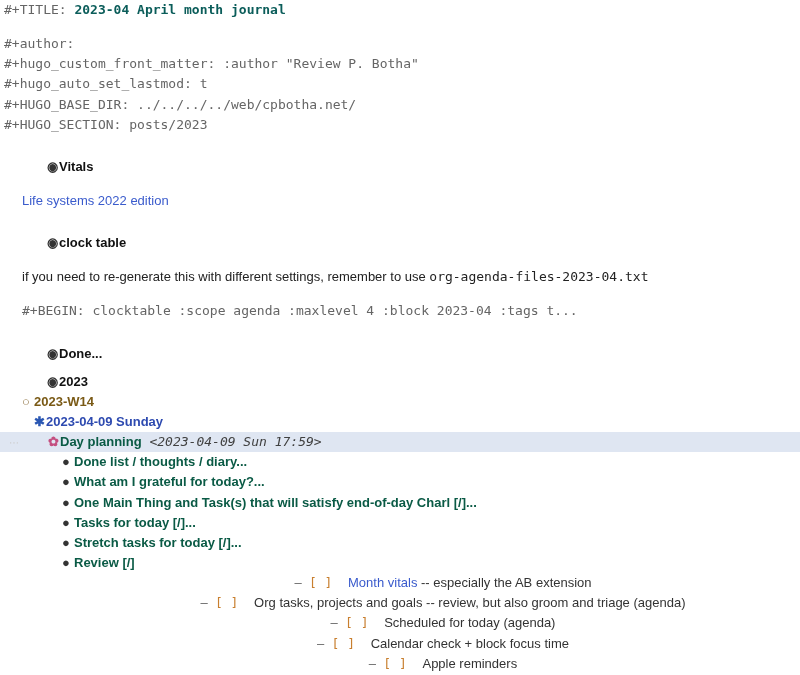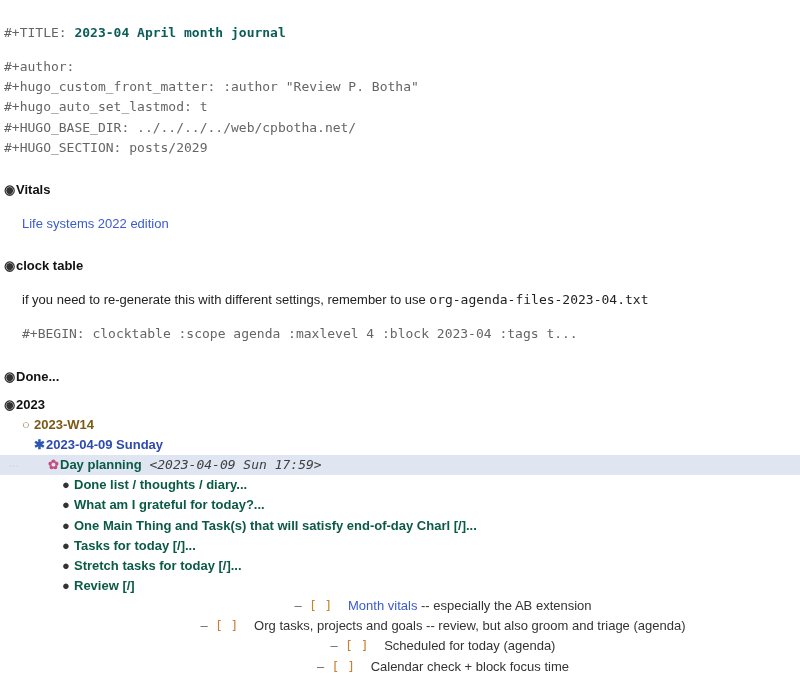--- a/index.html
+++ b/index.html
@@ -7,34 +7,34 @@
       width: 800px;
       height: 675px;
       background: #f0eef0;
       font-family: ui-sans-serif, -apple-system, sans-serif;
       font-size: 13px;
       color: #222;
       overflow: hidden;
     }
     .content {
       background: #fff;
-      padding: 23px 4px;
+      padding: 0 4px;
       height: 100%;
     }
     .mono { font-family: ui-monospace, Menlo, Consolas, monospace; }
     .line { line-height: 1.55; white-space: pre; }
     .kw { color: #656565; }
     .title-val { color: #0b5d5a; font-weight: 600; }
     
     .bullet { color: #333; font-weight: bold; display: inline-block; width: 12px; }
     .star-open { color: #8a6d3b; }
     .star-blue { color: #2a57b3; }
     .star-pink { color: #c44e7f; }
     
-    .h1 { font-weight: 700; color: #111; margin-top: 8px; }
+    .h1 { font-weight: 700; color: #111; margin-top: 8px; margin-left: 43px; }
     .link { color: #3a5bcc; }
     
     .indent-1 { padding-left: 18px; }
     .indent-2 { padding-left: 30px; }
     .indent-4 { padding-left: 58px; }
     .indent-6 { padding-left: 86px; text-align: center; }
     
     .hl-row {
       background: #dfe6f2;
       margin-left: -4px; margin-right: -4px;
@@ -55,21 +55,21 @@
 <body>
 
 <div class="content">
 
   <div class="line mono"><span class="kw">#+TITLE: </span><span class="title-val">2023-04 April month journal</span></div>
   <div class="spacer-lg"></div>
   <div class="line mono kw">#+author:</div>
   <div class="line mono kw">#+hugo_custom_front_matter: :author "Review P. Botha"</div>
   <div class="line mono kw">#+hugo_auto_set_lastmod: t</div>
   <div class="line mono kw">#+HUGO_BASE_DIR: ../../../../web/cpbotha.net/</div>
-  <div class="line mono kw">#+HUGO_SECTION: posts/2029</div>
+  <div class="line mono kw">#+HUGO_SECTION: posts/2023</div>
 
   <div class="spacer-lg"></div>
 
   <div class="line h1"><span class="bullet">◉</span><span>Vitals</span></div>
   <div class="spacer-lg"></div>
   <div class="line indent-1"><a class="link">Life systems 2022 edition</a></div>
 
   <div class="spacer-lg"></div>
 
   <div class="line h1"><span class="bullet">◉</span><span>clock table</span></div>

